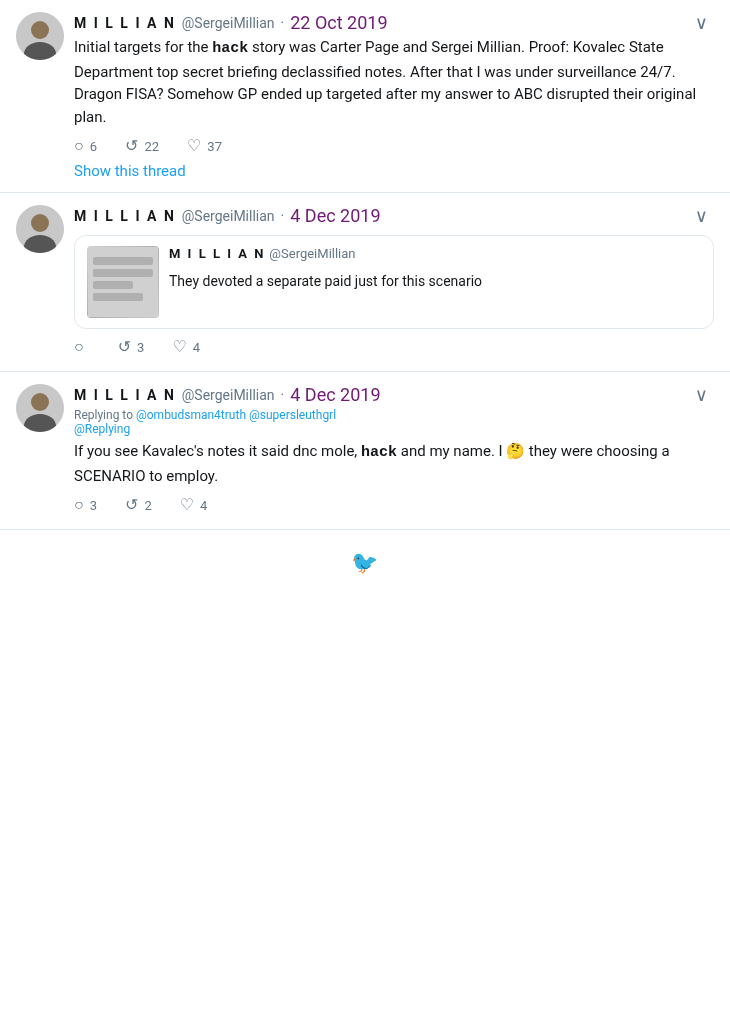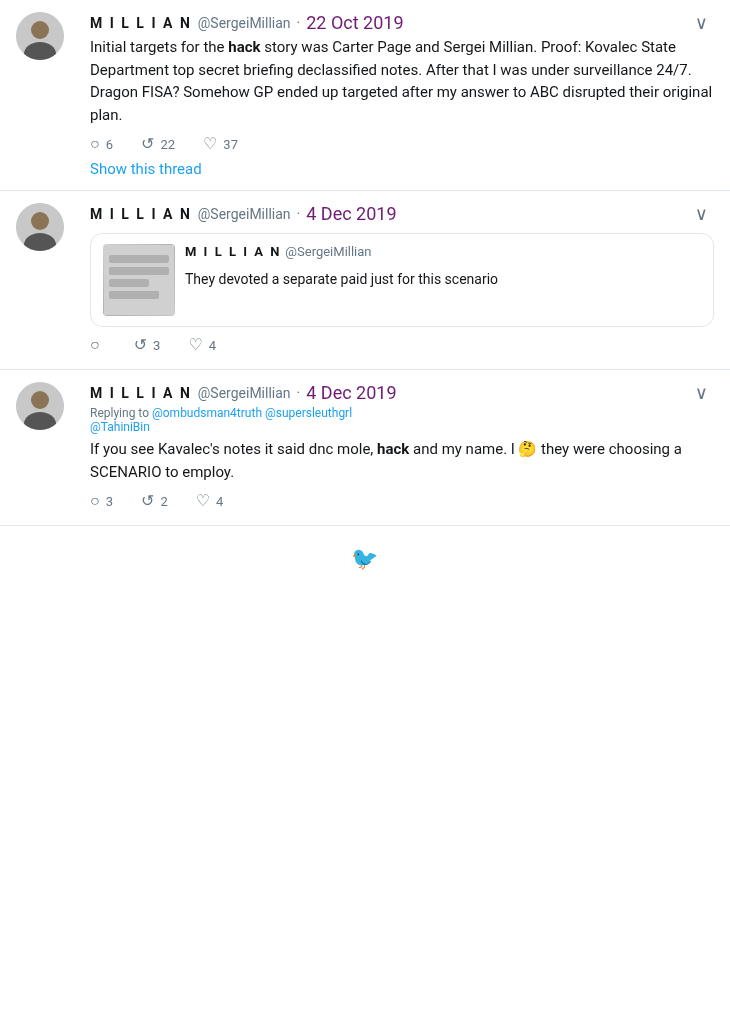--- a/index.html
+++ b/index.html
@@ -74,20 +74,21 @@
 
     .tweet-text {
       font-size: 15px;
       line-height: 1.5;
       color: #14171a;
       margin-bottom: 10px;
     }
 
     .tweet-text strong {
       font-weight: 700;
+      font-family: Liberation Mono, monospace;
     }
 
     .tweet-actions {
       display: flex;
       gap: 28px;
       align-items: center;
       margin-bottom: 8px;
     }
 
     .action-item {
@@ -201,21 +202,21 @@
       padding: 20px;
       color: #14171a;
     }
 
     .twitter-logo {
       font-size: 22px;
     }
 
     .tweet-row {
       display: flex;
-      gap: 16px;
+      gap: 0;
     }
 
     .avatar-col {
       flex-shrink: 0;
       margin-right: 10px;
     }
 
     .content-col {
       flex: 1;
     }
@@ -345,21 +346,21 @@
         <div class="username-row">
           <span class="display-name">M I L L I A N</span>
           <span class="handle">@SergeiMillian</span>
           <span class="dot-separator">·</span>
           <span class="timestamp">4 Dec 2019</span>
         </div>
         <div class="chevron-btn">∨</div>
       </div>
       <div class="replying-to">
         Replying to <a>@ombudsman4truth</a> <a>@supersleuthgrl</a>
-        <br><a>@TahiniBin</a>
+        <br><a>@Replying</a>
       </div>
       <div class="tweet-text">
         If you see Kavalec's notes it said dnc mole, <strong>hack</strong> and my name. I 🤔 they were choosing a SCENARIO to employ.
       </div>
       <div class="tweet-actions">
         <div class="action-item">
           <span class="action-icon">○</span>
           <span>3</span>
         </div>
         <div class="action-item">

